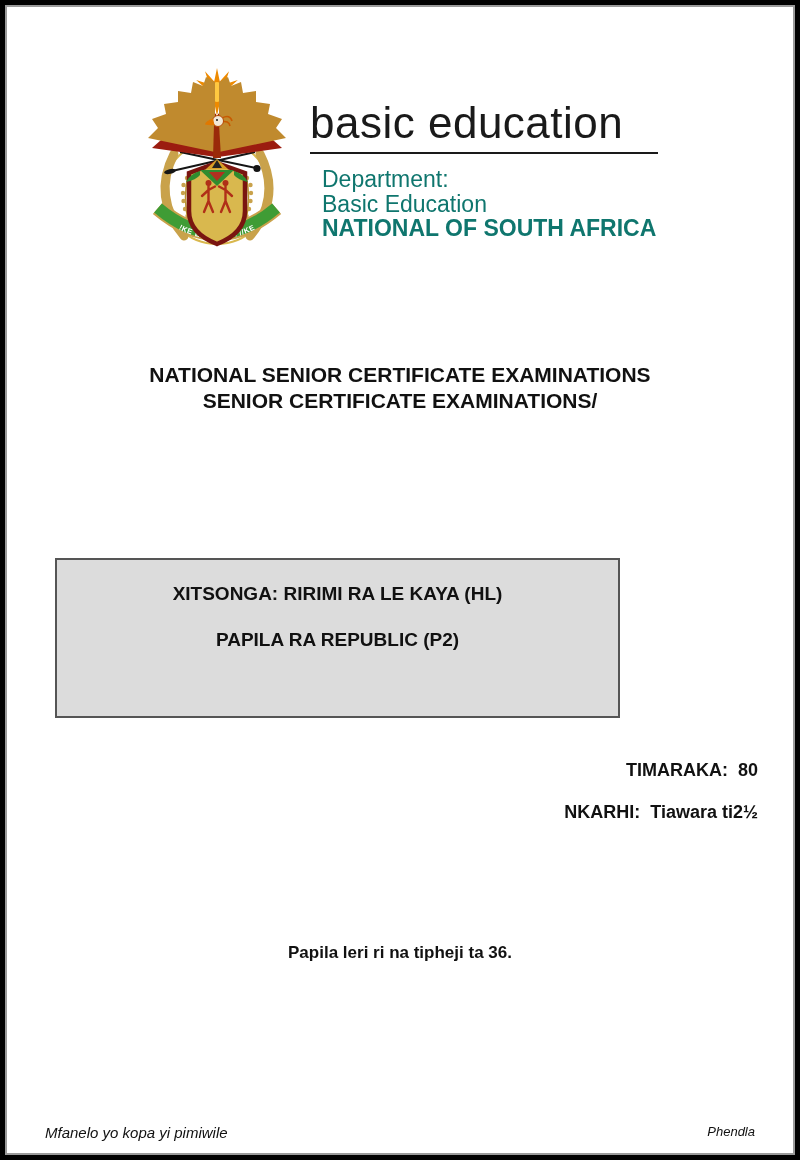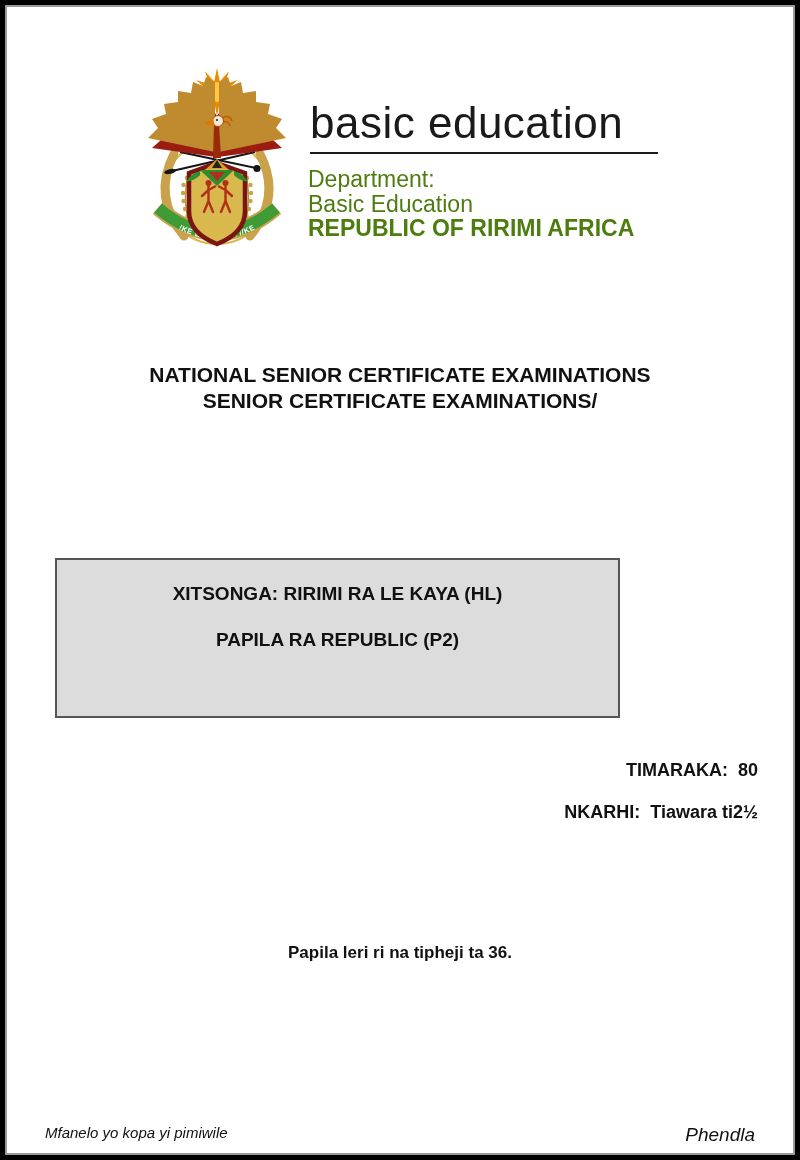--- a/index.html
+++ b/index.html
@@ -20,21 +20,21 @@
   
   .logo-svg { position: absolute; left: 142px; top: 62px; width: 150px; height: 190px; }
   .wordmark {
     position: absolute; left: 310px; top: 101px;
     font-size: 44px; letter-spacing: 0.5px; color: #1a1a1a; line-height: 1;
   }
   .wordmark-rule {
     position: absolute; left: 310px; top: 152px; width: 348px; height: 2px;
     background: #1a1a1a;
   }
-  .dept-line { position: absolute; left: 308px; font-size: 23px; line-height: 1; color: #4d7c0f; }
+  .dept-line { position: absolute; left: 322px; font-size: 23px; line-height: 1; color: #0f766e; }
   .dept-1 { top: 168px; }
   .dept-2 { top: 193px; }
   .country { top: 217px; font-weight: bold; }
 
   
   .exam-title {
     position: absolute; left: 0; top: 362px; width: 100%;
     text-align: center; font-size: 21px; font-weight: bold; line-height: 26px;
   }
 
@@ -59,21 +59,21 @@
   .info-time  { top: 802px; }
 
   
   .pages-note {
     position: absolute; left: 0; top: 943px; width: 100%;
     text-align: center; font-size: 17px; font-weight: bold;
   }
 
   
   .footer-left  { position: absolute; left: 45px;  top: 1124px; font-size: 15px; font-style: italic; }
-  .footer-right { position: absolute; right: 45px; top: 1124px; font-size: 19px; font-style: italic; }
+  .footer-right { position: absolute; right: 45px; top: 1124px; font-size: 13px; font-style: italic; }
 </style>
 </head>
 <body>
 
 <div class="page-frame"></div>
 
 <svg class="logo-svg" viewBox="0 0 150 190" aria-hidden="true">
 
   <g transform="translate(0,4)">
     <polygon fill="#EE8A00" points="75,2 77.8,15.4 87,5.2 82.8,18.2 95.8,14 85.6,23.2 99,26 85.6,28.8 95.8,38 82.8,33.8 87,46.8 77.8,36.6 75,50 72.2,36.6 63,46.8 67.2,33.8 54.2,38 64.4,28.8 51,26 64.4,23.2 54.2,14 67.2,18.2 63,5.2 72.2,15.4"></polygon>
@@ -151,21 +151,21 @@
     <circle cx="76" cy="59" r="5.5" fill="#F2E8D8" stroke="#B34700" stroke-width="1"></circle>
     <path d="M71,56.5 Q63.5,59 63,62.5 Q68,63.5 72.5,63" fill="#E07800"></path>
     <circle cx="75" cy="58" r="1" fill="#1a1a1a"></circle>
   </g>
 </svg>
 
 <div class="wordmark">basic education</div>
 <div class="wordmark-rule"></div>
 <div class="dept-line dept-1">Department:</div>
 <div class="dept-line dept-2">Basic Education</div>
-<div class="dept-line country">REPUBLIC OF RIRIMI AFRICA</div>
+<div class="dept-line country">NATIONAL OF SOUTH AFRICA</div>
 
 <div class="exam-title">
   <div>NATIONAL SENIOR CERTIFICATE EXAMINATIONS</div>
   <div>SENIOR CERTIFICATE EXAMINATIONS/</div>
 </div>
 
 <div class="subject-box">
   <div class="line box-line-1">XITSONGA: RIRIMI RA LE KAYA (HL)</div>
   <div class="line box-line-2">PAPILA RA REPUBLIC (P2)</div>
 </div>

